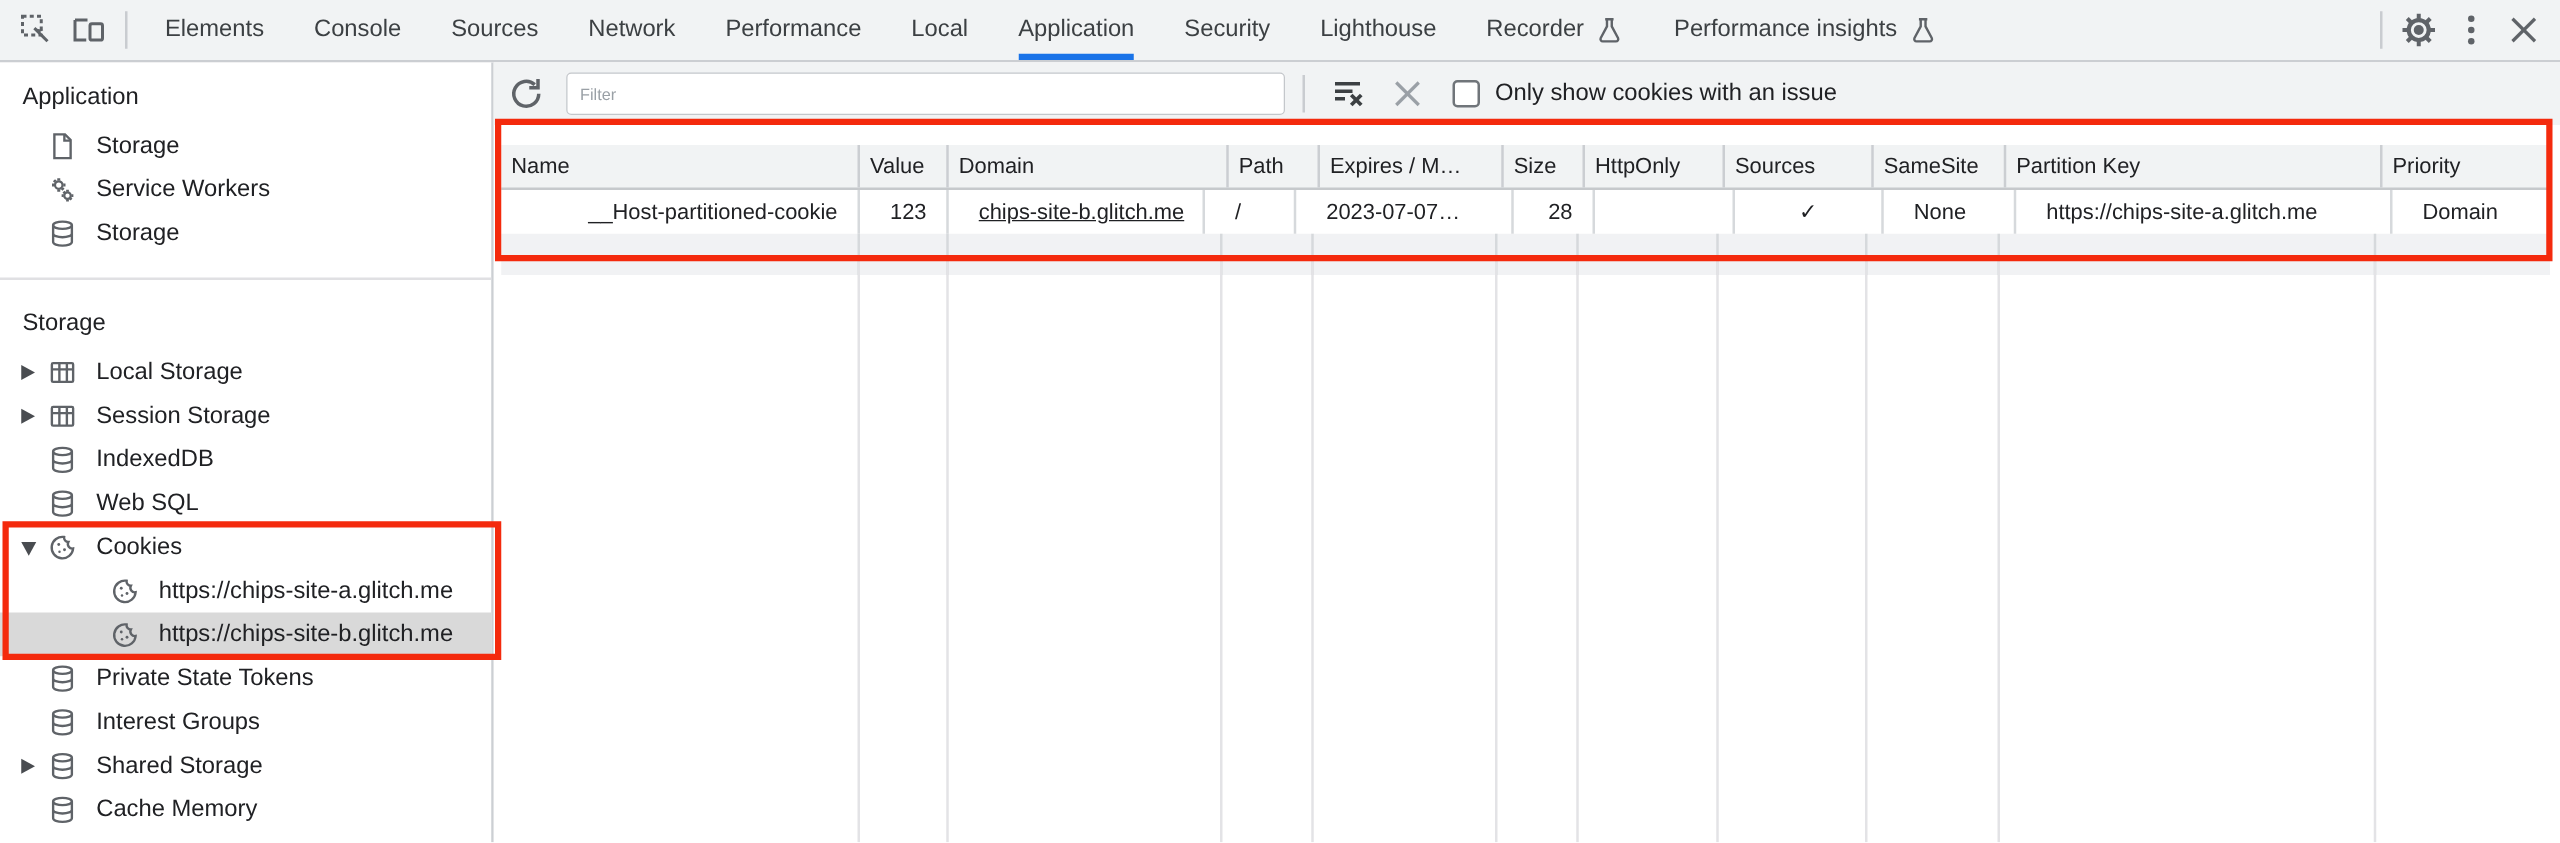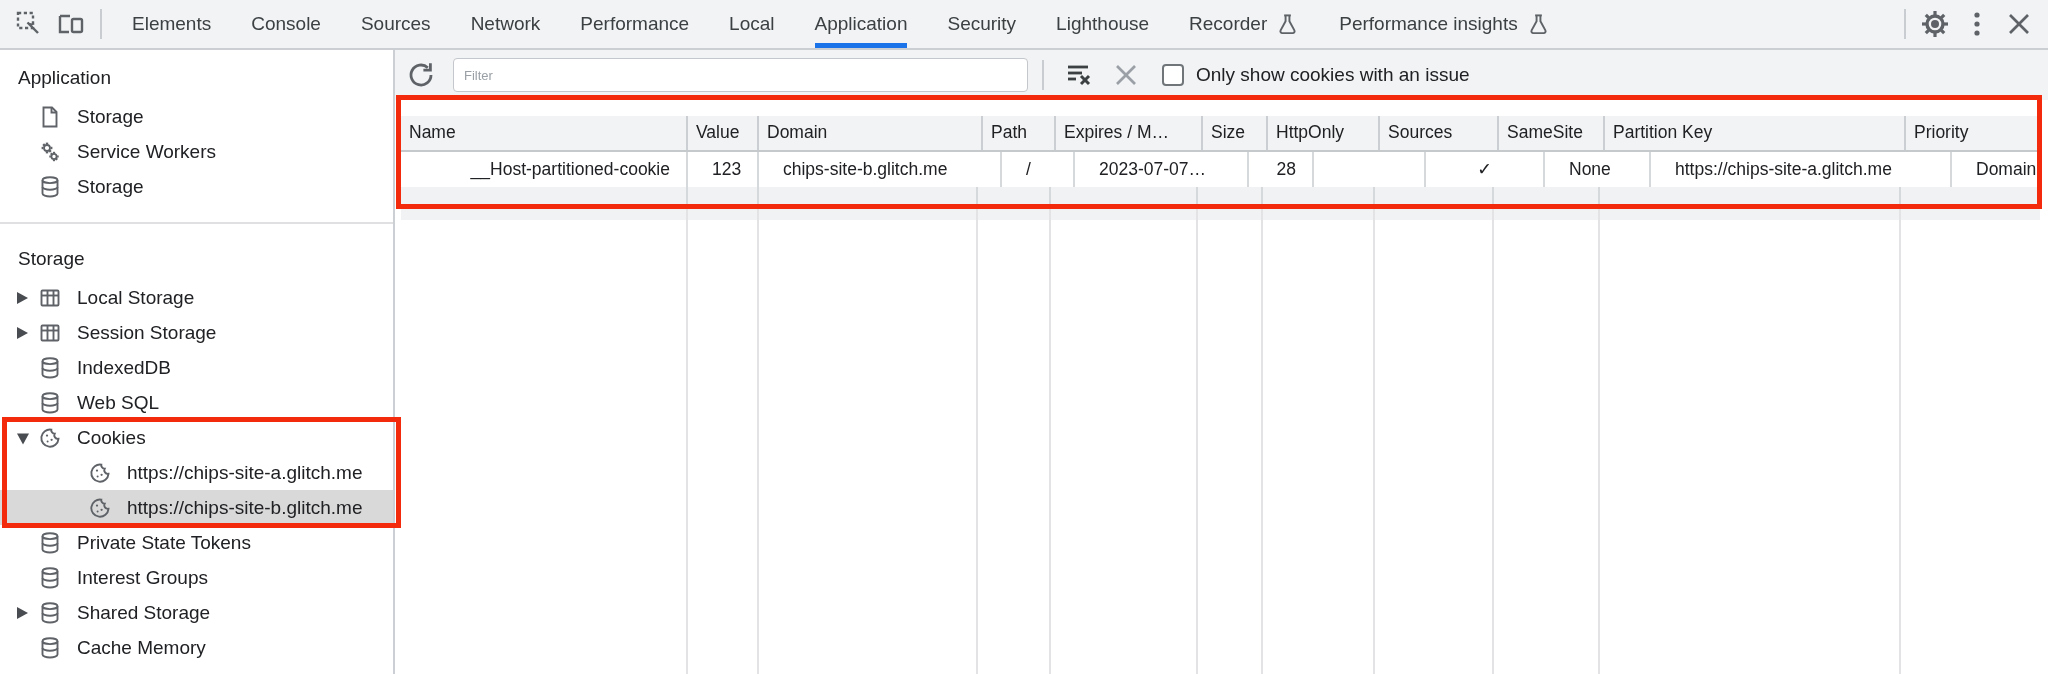--- a/index.html
+++ b/index.html
@@ -377,21 +377,21 @@
             <div class="hcell" style="width: 65px;">Size</div>
             <div class="hcell" style="width: 112px;">HttpOnly</div>
             <div class="hcell" style="width: 119px;">Sources</div>
             <div class="hcell" style="width: 106px;">SameSite</div>
             <div class="hcell" style="width: 301px;">Partition Key</div>
             <div class="hcell" style="width: 139px;">Priority</div>
           </div>
         <div class="grid-row" id="grid-row">
             <div class="cell right" style="width: 287px;">__Host-partitioned-cookie</div>
             <div class="cell " style="width: 71px;">123</div>
-            <div class="cell " style="width: 243px;">chips-site-b.glitch.me</div>
+            <div class="cell " style="width: 205px; text-decoration: underline;">chips-site-b.glitch.me</div>
             <div class="cell " style="width: 73px;">/</div>
             <div class="cell " style="width: 174px;">2023-07-07…</div>
             <div class="cell right" style="width: 65px;">28</div>
             <div class="cell " style="width: 112px;"></div>
             <div class="cell center" style="width: 119px;">✓</div>
             <div class="cell " style="width: 106px;">None</div>
             <div class="cell " style="width: 301px;">https://chips-site-a.glitch.me</div>
             <div class="cell " style="width: 139px;">Domain</div>
           </div>
         <div class="grid-stripe" id="grid-stripe">

